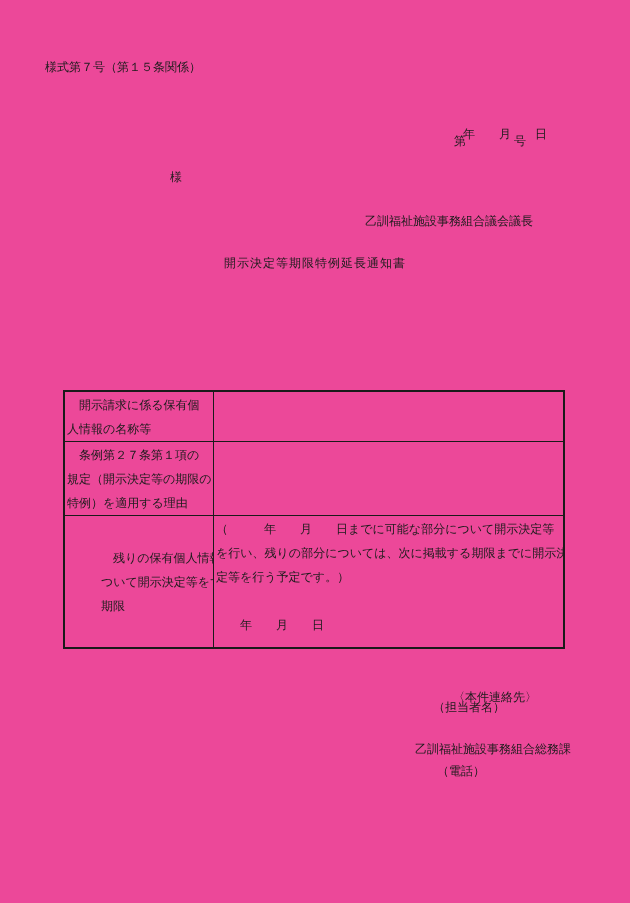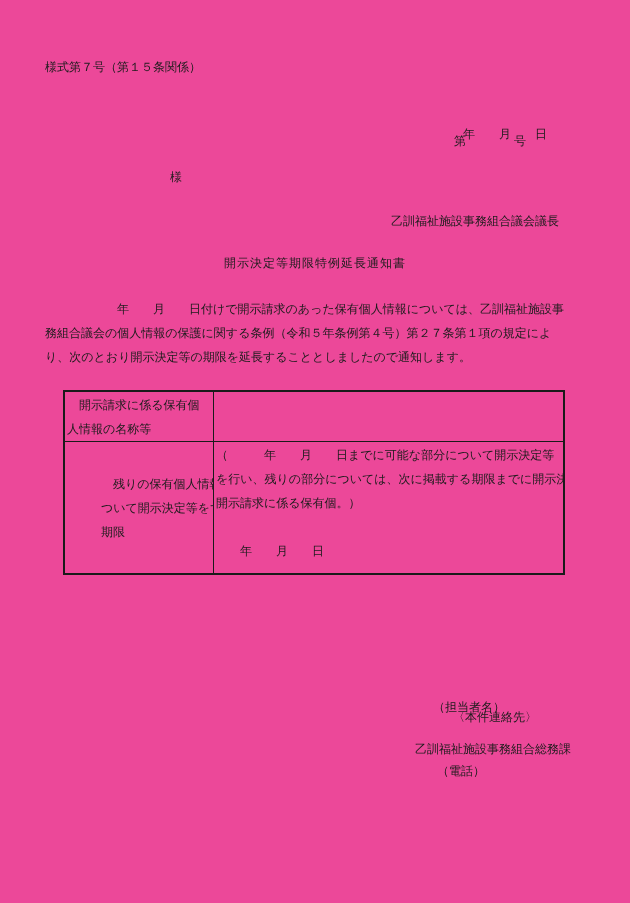--- a/index.html
+++ b/index.html
@@ -48,49 +48,52 @@
 <div id="page">
 
   <div class="abs" style="left:45px;top:55px;">様式第７号（第１５条関係）</div>
 
   <div class="abs" style="left:454px;top:101px;margin-top:28px;">第　　　　号</div>
 
   <div class="abs" style="left:463px;top:122px;">年　　月　　日</div>
 
   <div class="abs" style="left:170px;top:165px;">様</div>
 
-  <div class="abs" style="left:391px;top:209px;text-align:right;">乙訓福祉施設事務組合議会議長</div>
+  <div class="abs" style="left:365px;top:209px;text-align:right;">乙訓福祉施設事務組合議会議長</div>
 
   <div class="abs" id="doc-title" style="top:251px;">開示決定等期限特例延長通知書</div>
 
-  <div class="abs" style="left:45px;top:297px;">　　　　　　年　　月　　日付けで開示請求のあった保有個人情報については、乙訓福祉施設事
-務組合議会の個人情報の保護に関する条例（令和５年条例第４号）第２７条第１項の規定によ
-り、次のとおり開示決定等の期限を延長することとしましたので通知します。</div>
 
   <table class="form-table">
     <tbody>
         <tr>
       <td class="label-cell" style="height:44px;margin-left:32px;">　開示請求に係る保有個
 人情報の名称等</td>
       <td class="value-cell"></td>
     </tr>
     <tr>
+      <td class="label-cell" style="height:65px;">　条例第２７条第１項の
+規定（開示決定等の期限の
+特例）を適用する理由</td>
+      <td class="value-cell"></td>
+    </tr>
+    <tr>
       <td class="label-cell middle" style="height:130px;">　残りの保有個人情報に
 ついて開示決定等をする
 期限</td>
       <td class="value-cell">（　　　年　　月　　日までに可能な部分について開示決定等
 を行い、残りの部分については、次に掲載する期限までに開示決
-開示請求に係る保有個。）
+定等を行う予定です。）
 
 　　年　　月　　日</td>
     </tr>
   </tbody>
     </table>
 
-  <div class="abs small-lh" style="left:453px;top:706px;">〈本件連絡先〉</div>
+  <div class="abs small-lh" style="left:453px;top:686px;">〈本件連絡先〉</div>
 
   <div class="abs small-lh" style="left:415px;top:738px;">乙訓福祉施設事務組合総務課</div>
 
   <div class="abs small-lh" style="left:433px;top:696px;">（担当者名）</div>
 
   <div class="abs small-lh" style="left:437px;top:760px;">（電話）</div>
 
 </div>
 
 </body></html>

